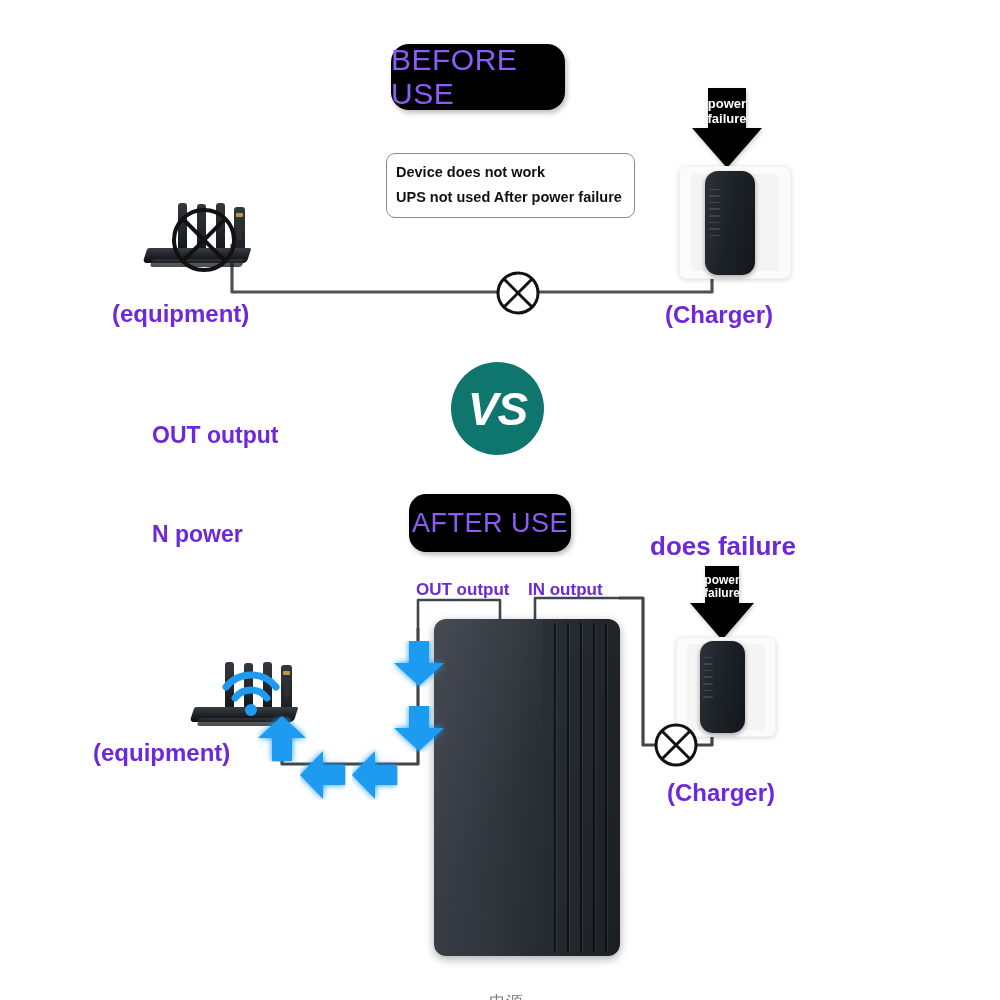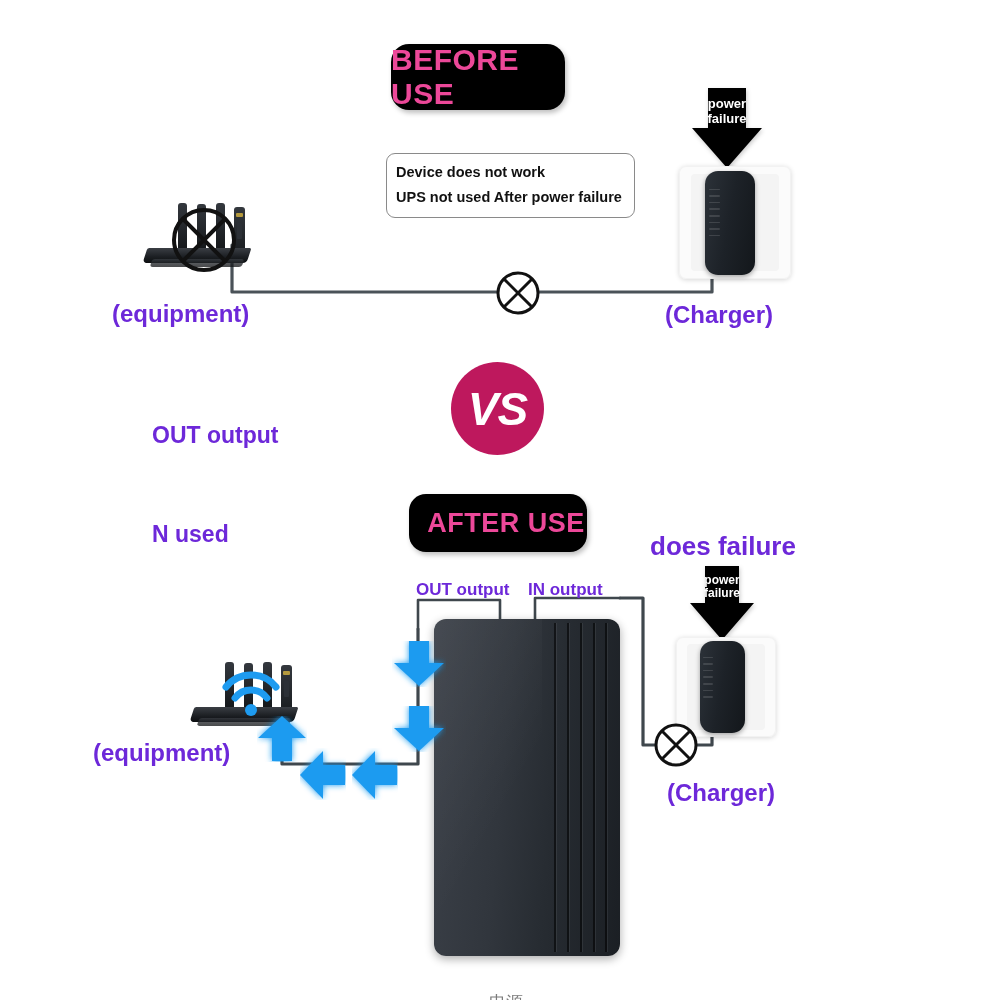--- a/index.html
+++ b/index.html
@@ -3,32 +3,32 @@
 <meta charset="utf-8">
 <style>
   html,body{margin:0;padding:0;background:#ffffff;}
   body{width:1000px;height:1000px;overflow:hidden;font-family:"Liberation Sans",sans-serif;}
   #stage{position:relative;width:1000px;height:1000px;background:#fff;}
 
   .abs{position:absolute;}
 
   
   .badge{
-    background:#000;color:#ec4899;border-radius:16px;
+    background:#000;color:#8b5cf6;border-radius:16px;
     display:flex;align-items:center;justify-content:center;
-    font-weight:700;letter-spacing:.5px;
+    font-weight:400;letter-spacing:.5px;
     box-shadow:2px 3px 5px rgba(0,0,0,.25);
   }
   #badge-before{left:391px;top:44px;width:174px;height:66px;font-size:30px;border-radius:18px;}
-  #badge-after{left:409px;top:494px;width:162px;height:58px;font-size:27px;border-radius:17px;padding-left:16px;}
+  #badge-after{left:409px;top:494px;width:162px;height:58px;font-size:27px;border-radius:17px;}
 
   
   #vs-circle{
     left:451px;top:362px;width:93px;height:93px;border-radius:50%;
-    background:#be185d;color:#fff;display:flex;align-items:center;justify-content:center;
+    background:#0f766e;color:#fff;display:flex;align-items:center;justify-content:center;
     font-size:46px;font-weight:700;font-style:italic;letter-spacing:-1px;
   }
 
   
   #info-box{
     left:386px;top:153px;width:249px;height:65px;
     border:1.5px solid #8a8a8a;border-radius:9px;background:#fff;
     padding:6px 9px 0 9px;box-sizing:border-box;
   }
   #info-box div{font-size:14.5px;font-weight:700;color:#111;line-height:1.72;white-space:nowrap;}
@@ -179,21 +179,21 @@
           <i></i>
       </div>
     </div>
   </div>
 
   <div class="abs caption" id="cap-charger-top">(Charger)</div>
 
   <div class="abs" id="vs-circle">VS</div>
 
   <div class="abs caption" id="lbl-out-left">OUT output</div>
-  <div class="abs caption" id="lbl-n-input">N used</div>
+  <div class="abs caption" id="lbl-n-input">N power</div>
 
   <div class="abs badge" id="badge-after">AFTER USE</div>
 
   <div class="abs caption" id="lbl-pf-big">does failure</div>
 
   <div class="abs pf-arrow" id="pf-arrow-bot">
     <svg width="64" height="74" viewBox="0 0 64 74" style="position:absolute;left:0;top:0;">
       <path d="M15 0 H49 V37 H64 L32 74 L0 37 H15 Z" fill="#000"></path>
     </svg>
     <div class="pf-text">

